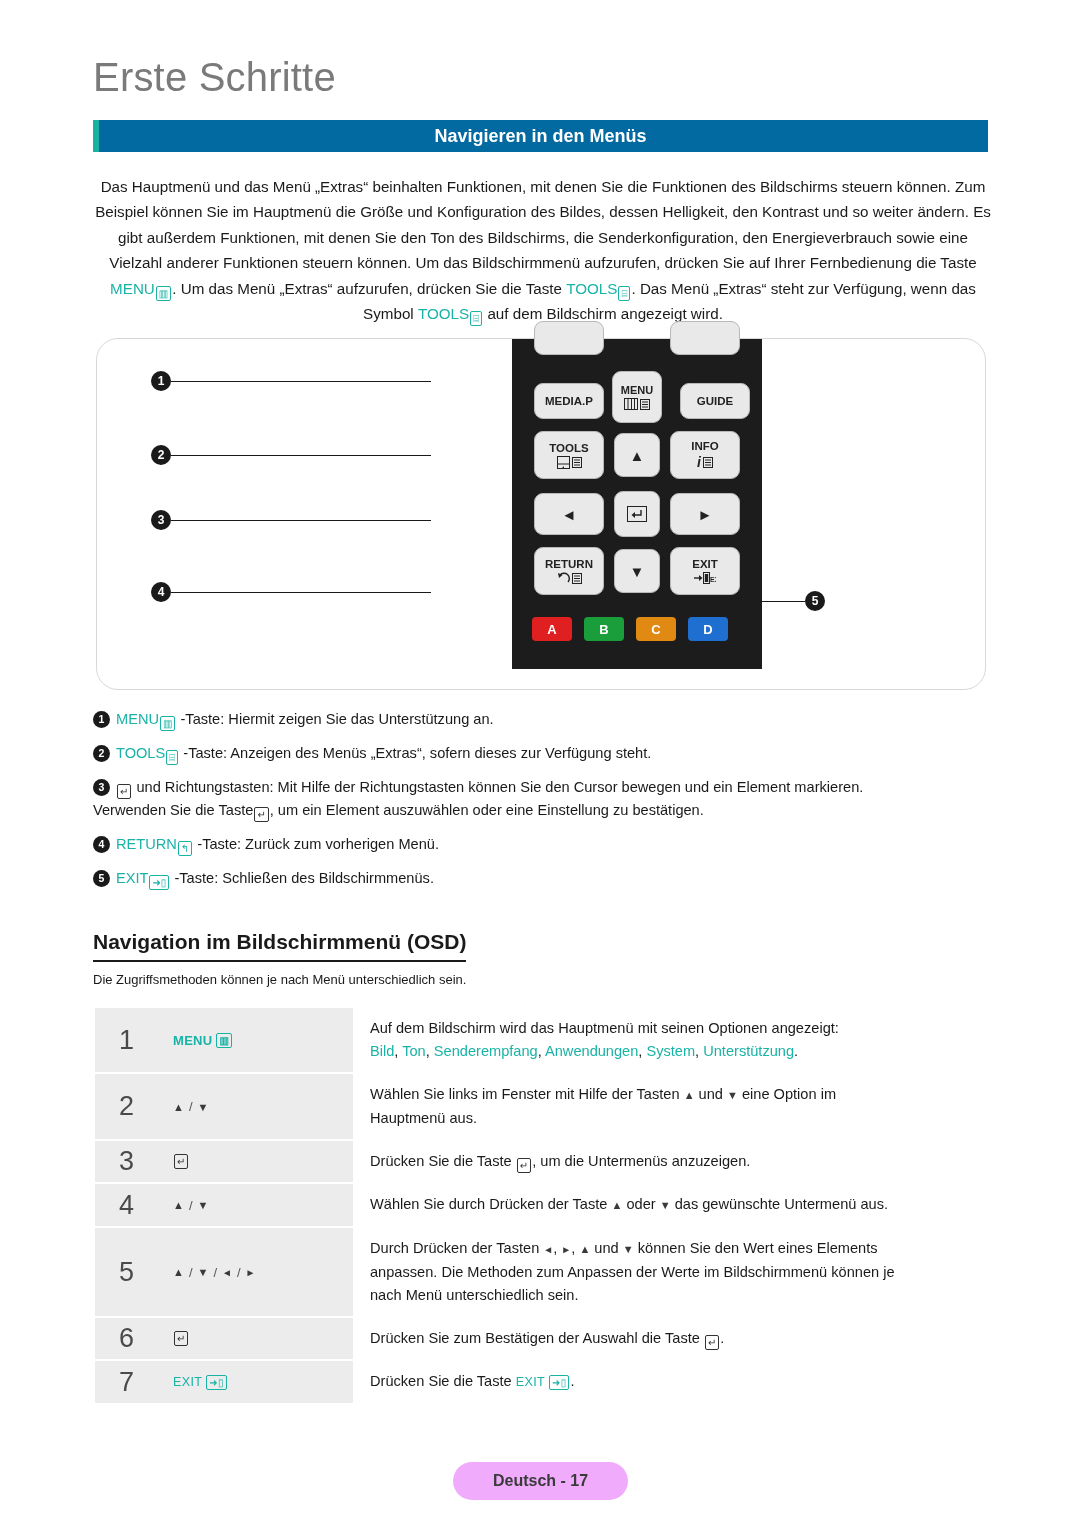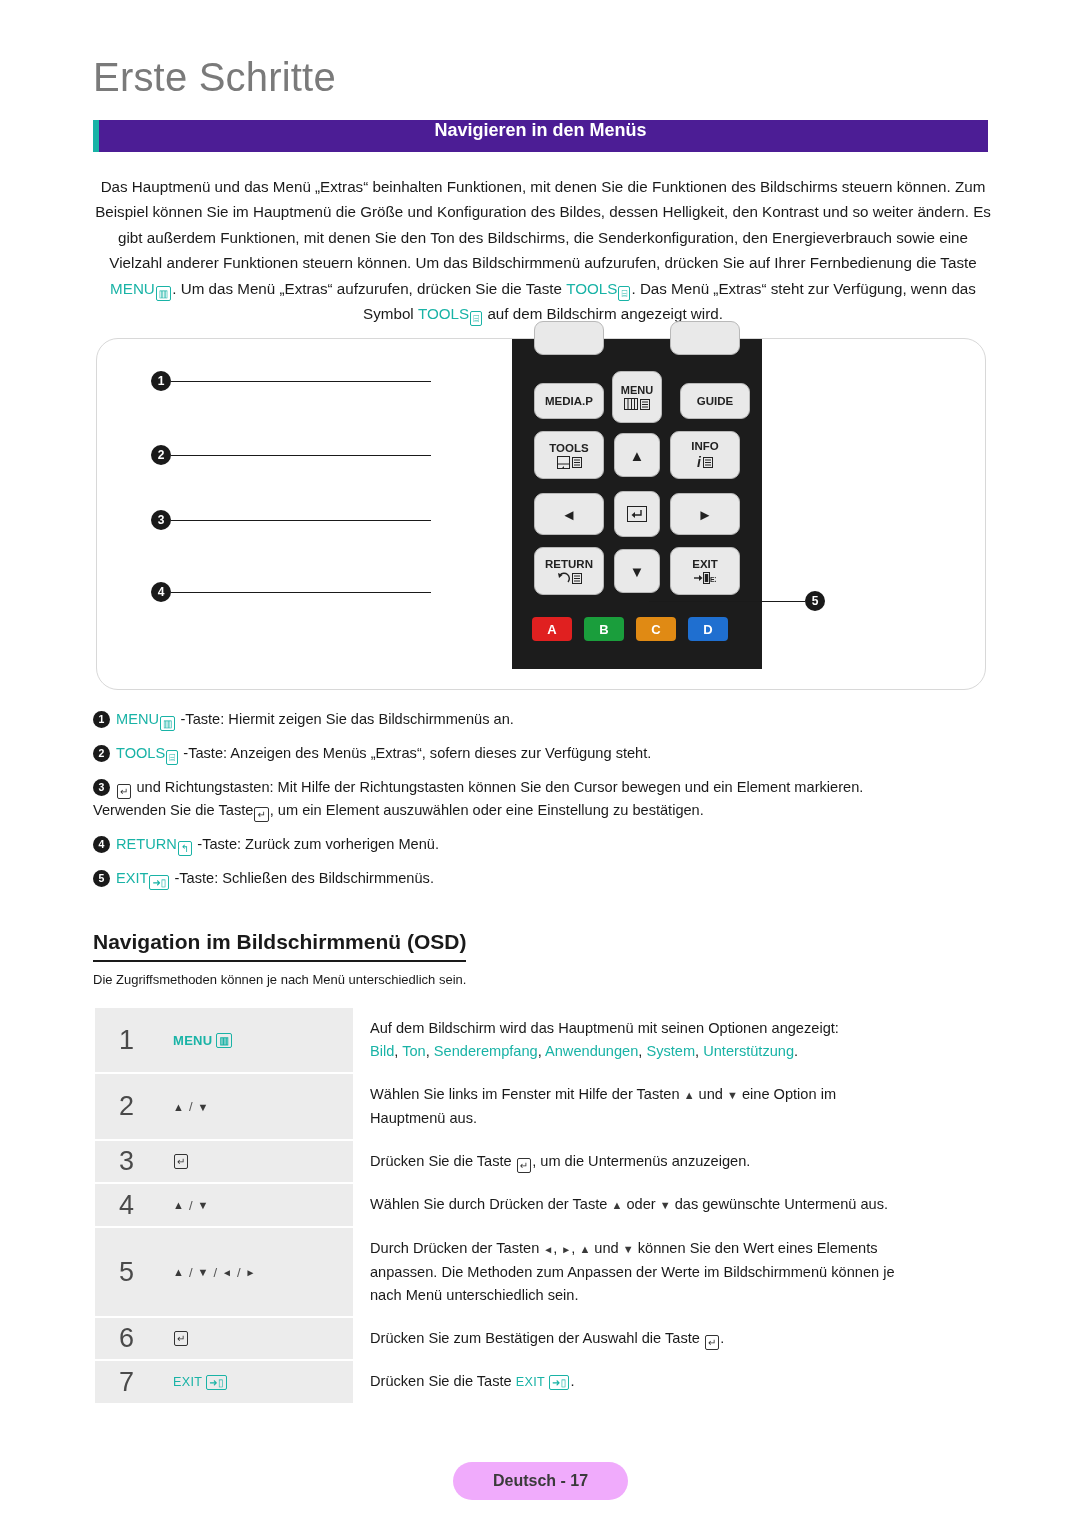--- a/index.html
+++ b/index.html
@@ -15,21 +15,21 @@
   .page { position:absolute; left:0; top:0; width:1080px; height:1292px;text-decoration:underline; }
 
   
   .chapter-title {
     position:absolute; left:93px; top:55px;
     font-size:40px; color:#7a7a7a; font-weight:400;
     letter-spacing:0.2px;
   }
   .section-bar {
     position:absolute; left:93px; top:120px; width:895px; height:32px;
-    background:#4c1d95; display:flex; align-items:flex-start; justify-content:center;
+    background:#0369a1; display:flex; align-items:center; justify-content:center;
   }
   .section-bar .label { color:#ffffff; font-size:18px; font-weight:bold; }
   .section-bar-accent {
     position:absolute; left:93px; top:120px; width:6px; height:32px; background:#19b3a6;
   }
 
   
   .intro {
     position:absolute; left:93px; top:174px; width:900px;
     font-size:15.2px; line-height:25.4px; color:#1a1a1a;text-align:center;
@@ -281,21 +281,21 @@
 
     <div class="callout" style="left:708px; top:252px;">
       <span>5</span>
       </div>
     <div class="leader" style="left:552px; top:262px; width:156px;"></div>
   </div>
 
   <div class="legend">
     <div class="legend-row">
       <span class="num">1</span><span class="kw">MENU</span><span class="ico">▥</span>
-      <span>-Taste: Hiermit zeigen Sie das Bildschirmmenüs an.</span>
+      <span>-Taste: Hiermit zeigen Sie das Unterstützung an.</span>
     </div>
     <div class="legend-row">
       <span class="num">2</span><span class="kw">TOOLS</span><span class="ico">⌸</span>
       <span>-Taste: Anzeigen des Menüs „Extras“, sofern dieses zur Verfügung steht.</span>
     </div>
     <div class="legend-row">
       <span class="num">3</span><span class="ico ico-dark">↵</span>
       <span>und Richtungstasten: Mit Hilfe der Richtungstasten können Sie den Cursor bewegen und ein Element markieren.</span><br>
       <span>Verwenden Sie die Taste</span><span class="ico ico-dark">↵</span><span>, um ein Element auszuwählen oder eine Einstellung zu bestätigen.</span>
     </div>

